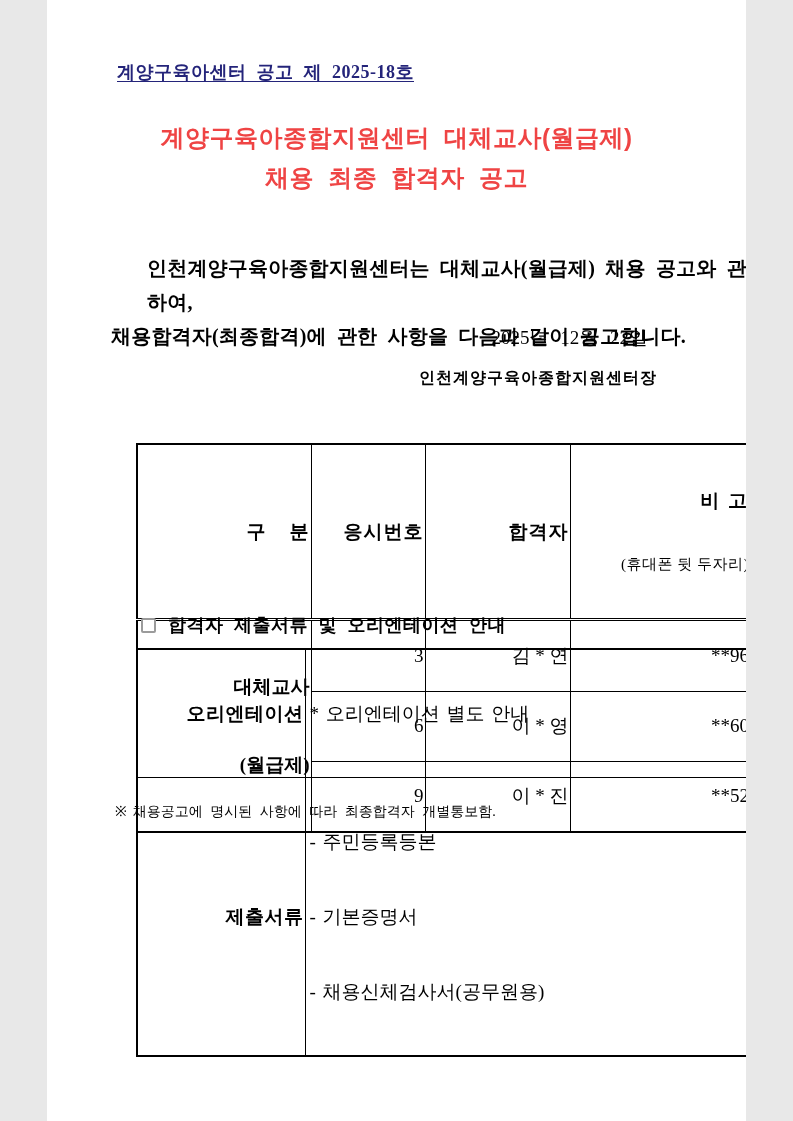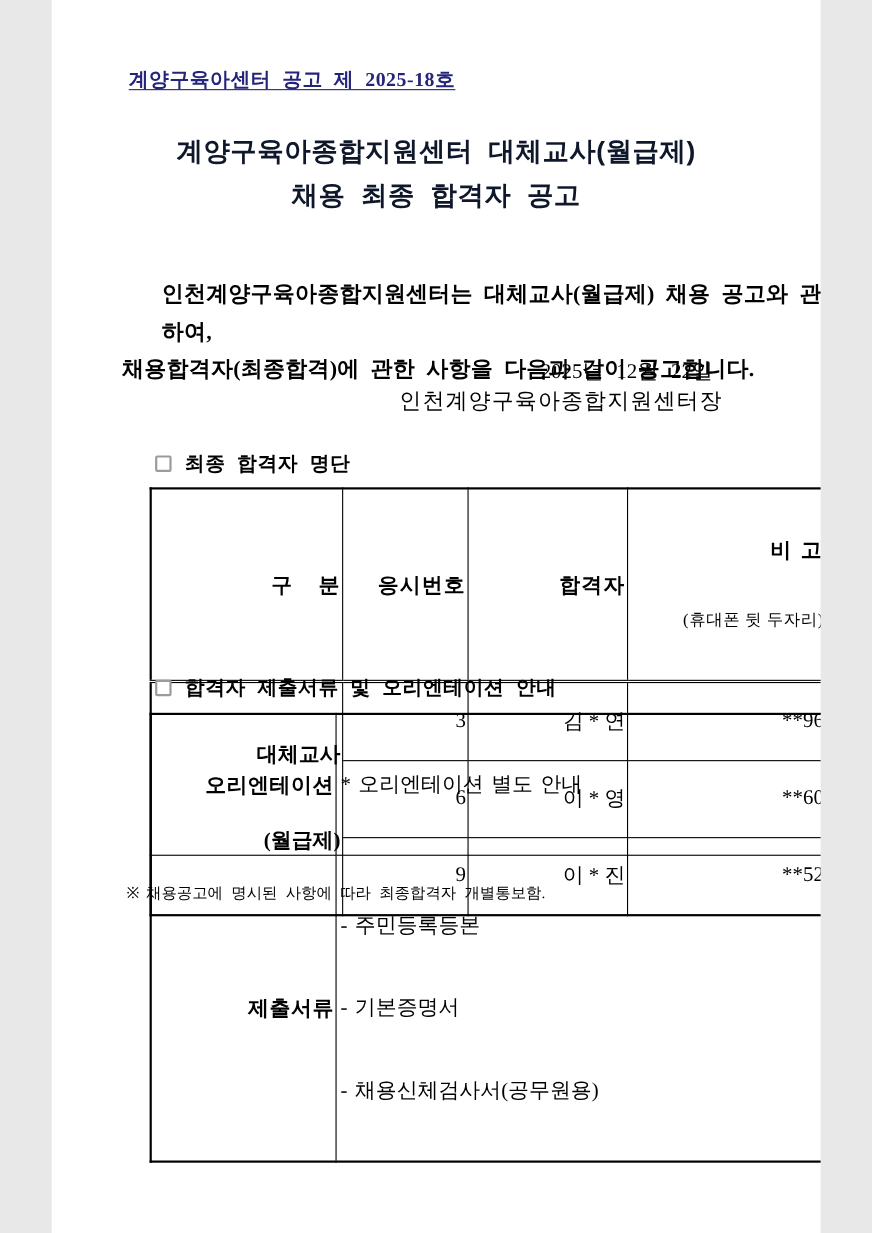--- a/index.html
+++ b/index.html
@@ -23,39 +23,39 @@
     text-underline-offset:3px;
     letter-spacing:0.5px; word-spacing:5px;
   }
 
   
   .title {
     position:absolute; left:0; top:118px; width:100%;
     text-align:center;
     font-family:"Liberation Sans","DejaVu Sans",sans-serif;
     font-weight:bold; font-size:24px; line-height:40px;
-    color:#0f172a;
+    color:#ef4444;
     letter-spacing:0.5px; word-spacing:7px;
   }
 
   
   .body-text {
     position:absolute; left:64px; top:251px; width:670px;
     font-weight:bold; font-size:20px; line-height:34px;
     word-spacing:5px; letter-spacing:0.2px;
   }
   .body-text .indent { padding-left:36px; }
 
   .date-line {
     position:absolute; right:98px; top:325px;
     font-size:19px; word-spacing:7px;
   }
   .signer-line {
-    position:absolute; right:89px; top:351px;
-    font-weight:normal; font-size:20px;
+    position:absolute; right:89px; top:368px;
+    font-weight:bold; font-size:16px;
     word-spacing:4px; letter-spacing:1px;
   }
 
   
   .sec-heading {
     position:absolute; left:94px;
     font-family:"Liberation Sans","DejaVu Sans",sans-serif;
     font-weight:bold; font-size:18px;
     letter-spacing:0.5px; word-spacing:5px;
     display:flex; align-items:center;
@@ -121,24 +121,20 @@
   </div>
 
   <div class="body-text">
     <div class="indent">인천계양구육아종합지원센터는 대체교사(월급제) 채용 공고와 관련하여,</div>
     <div>채용합격자(최종합격)에 관한 사항을 다음과 같이 공고합니다.</div>
   </div>
 
   <div class="date-line">2025년 12월 22일</div>
   <div class="signer-line">인천계양구육아종합지원센터장</div>
 
-  <div class="sec-heading sec1">
-    <span class="sq"></span>
-    <span>최종 합격자 명단</span>
-  </div>
 
   <table class="t1">
     <colgroup>
       <col style="width:174px">
         <col style="width:114px">
         <col style="width:145px">
         <col style="width:181px">
     </colgroup>
     <thead>
       <tr>

